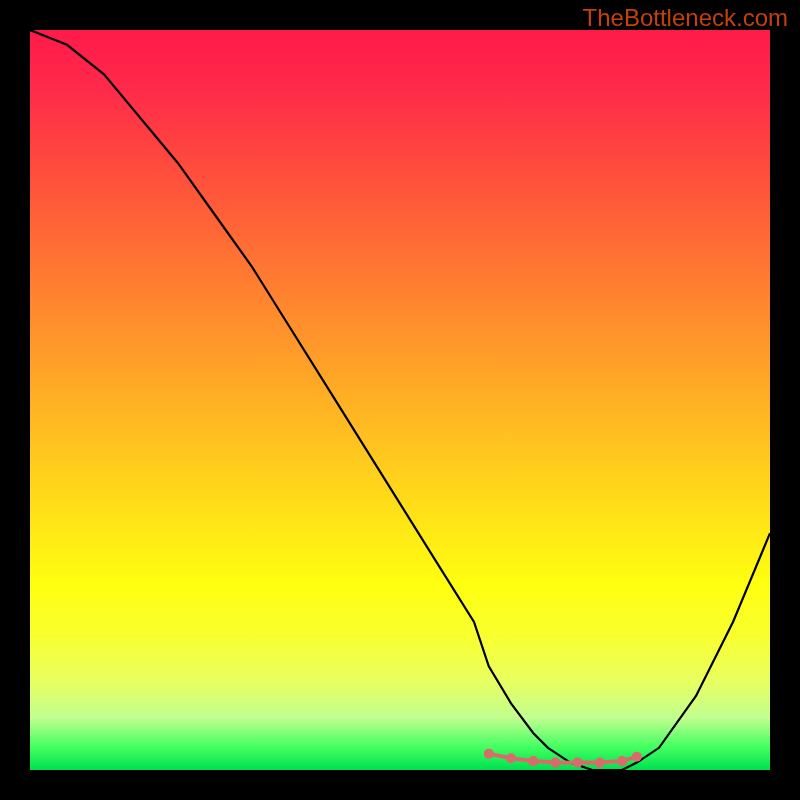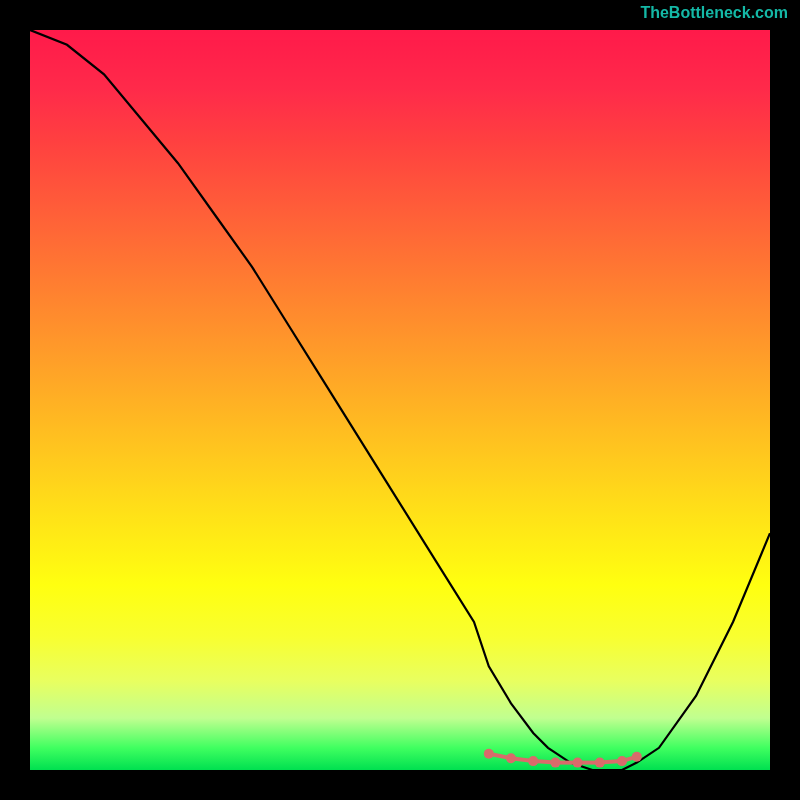--- a/index.html
+++ b/index.html
@@ -8,23 +8,23 @@
     height: 800px;
     background: #000;
     position: relative;
     font-family: Arial, sans-serif;
     overflow: hidden;
   }
   .watermark {
     position: absolute;
     top: 4px;
     right: 12px;
-    color: #14b8a6;
-    font-size: 16px;
-    font-weight: bold;
+    color: #c2410c;
+    font-size: 24px;
+    font-weight: normal;
     z-index: 10;
   }
   .plot-area {
     position: absolute;
     left: 30px;
     top: 30px;
     width: 740px;
     height: 740px;
     overflow: hidden;
   }

